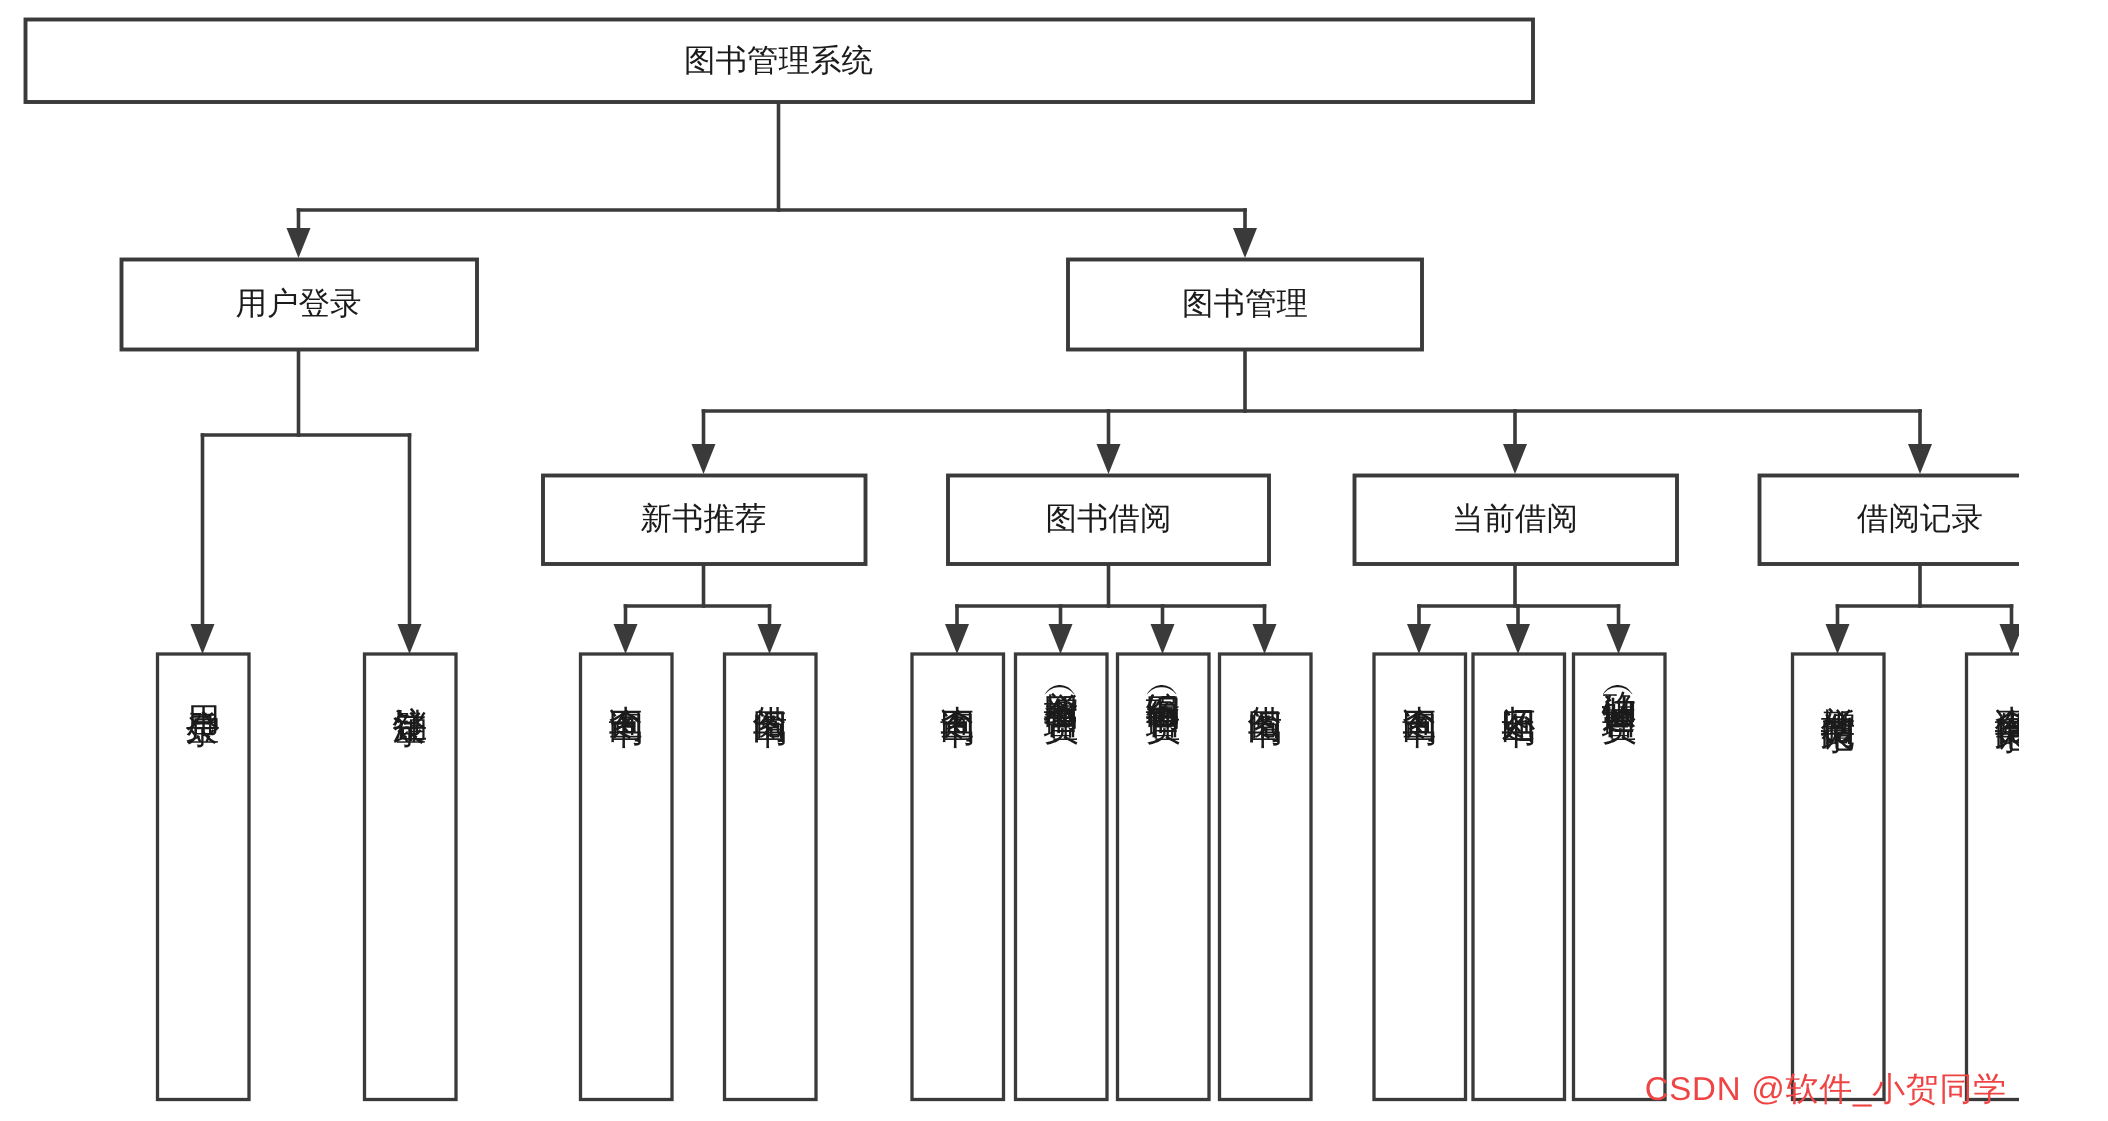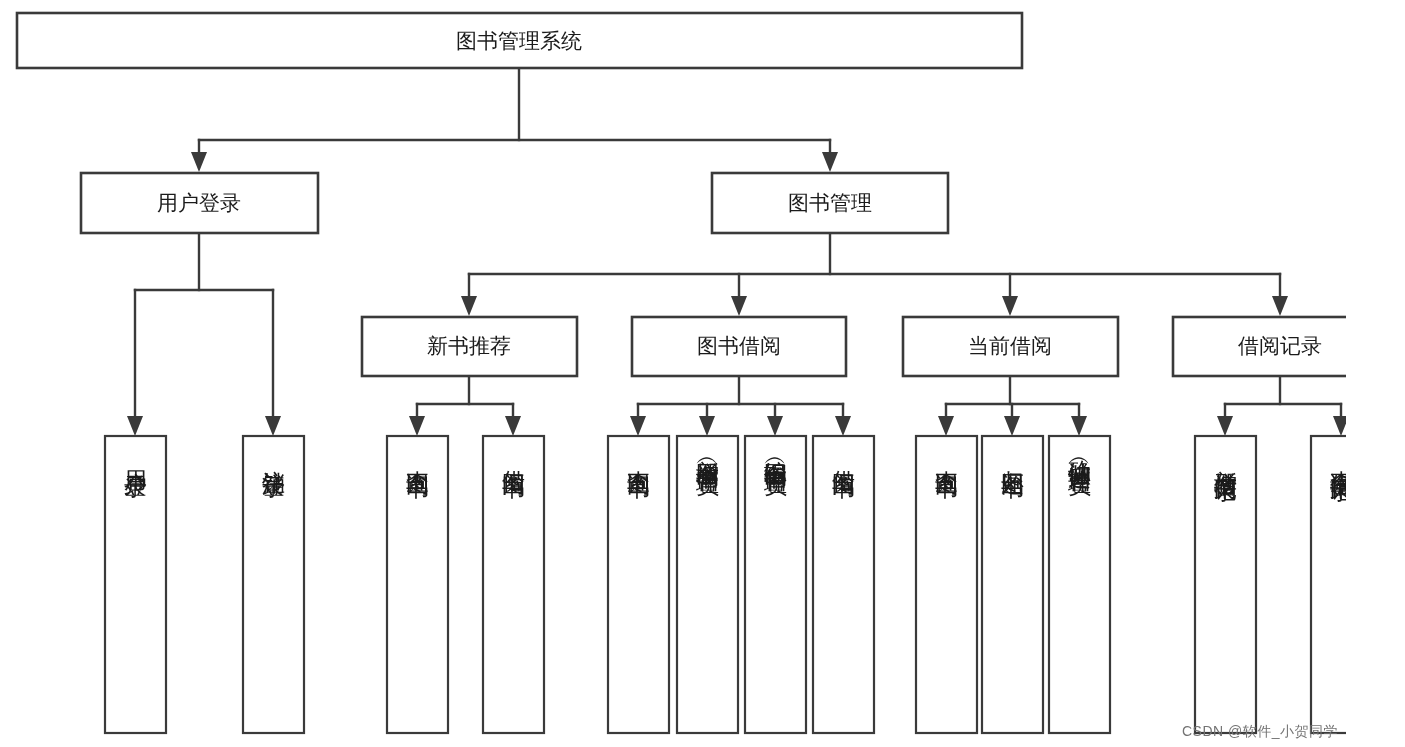--- a/index.html
+++ b/index.html
@@ -66,22 +66,22 @@
     line-height: 1.08;
     letter-spacing: 2px;
     color: #1b1b1b;
     white-space: nowrap;
   }
   .watermark {
     position: absolute;
     right: 8px;
     bottom: 6px;
     font-family: "Liberation Sans", "DejaVu Sans", sans-serif;
-    font-size: 14px;
-    color: #737373;
+    font-size: 22px;
+    color: #ef4444;
     letter-spacing: 0.5px;
     user-select: none;
     text-align: right;
   }
 </style>
 </head>
 <body>
 
 <div id="diagram-root">
 

